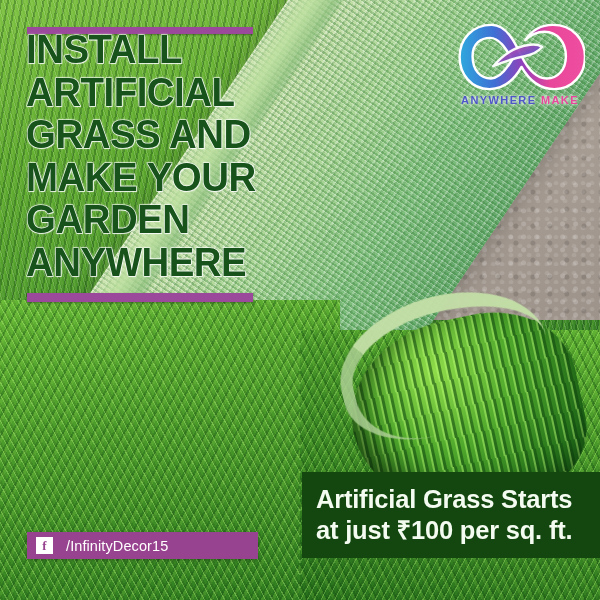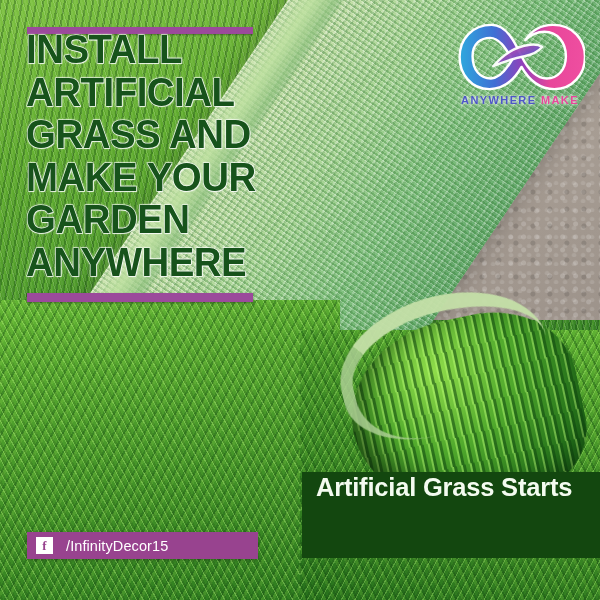--- a/index.html
+++ b/index.html
@@ -147,21 +147,21 @@
     font-size:11px;font-weight:700;letter-spacing:1.4px;
     text-shadow:0 0 3px rgba(255,255,255,.9),0 0 6px rgba(255,255,255,.7);
   }
   .logo-text .a{color:#4e56c8;}
   .logo-text .b{color:#e8469a;}
 
   
   .price-box{
     position:absolute;left:302px;top:472px;width:298px;height:86px;
     background:#13470f;
-    display:flex;
+    display:flex;align-items:center;
   }
   .price-text{
     color:#f4fbf0;font-size:25.5px;line-height:31px;font-weight:700;
     padding-left:14px;letter-spacing:-.2px;
   }
   .price-text span{display:block;white-space:nowrap;}
 
   
   .fb-bar{
     position:absolute;left:27px;top:532px;width:231px;height:27px;
@@ -231,20 +231,21 @@
       </g>
     </svg>
     <div class="logo-text">
       <span class="a">ANYWHERE</span><span>&nbsp;</span><span class="b">MAKE</span>
     </div>
   </div>
 
   <div class="price-box">
     <div class="price-text">
       <span>Artificial Grass Starts</span>
+      <span>at just ₹100 per sq. ft.</span>
     </div>
   </div>
 
   <div class="fb-bar">
     <div class="fb-icon">f</div>
     <div class="fb-handle">/InfinityDecor15</div>
   </div>
 
 </div>
 

